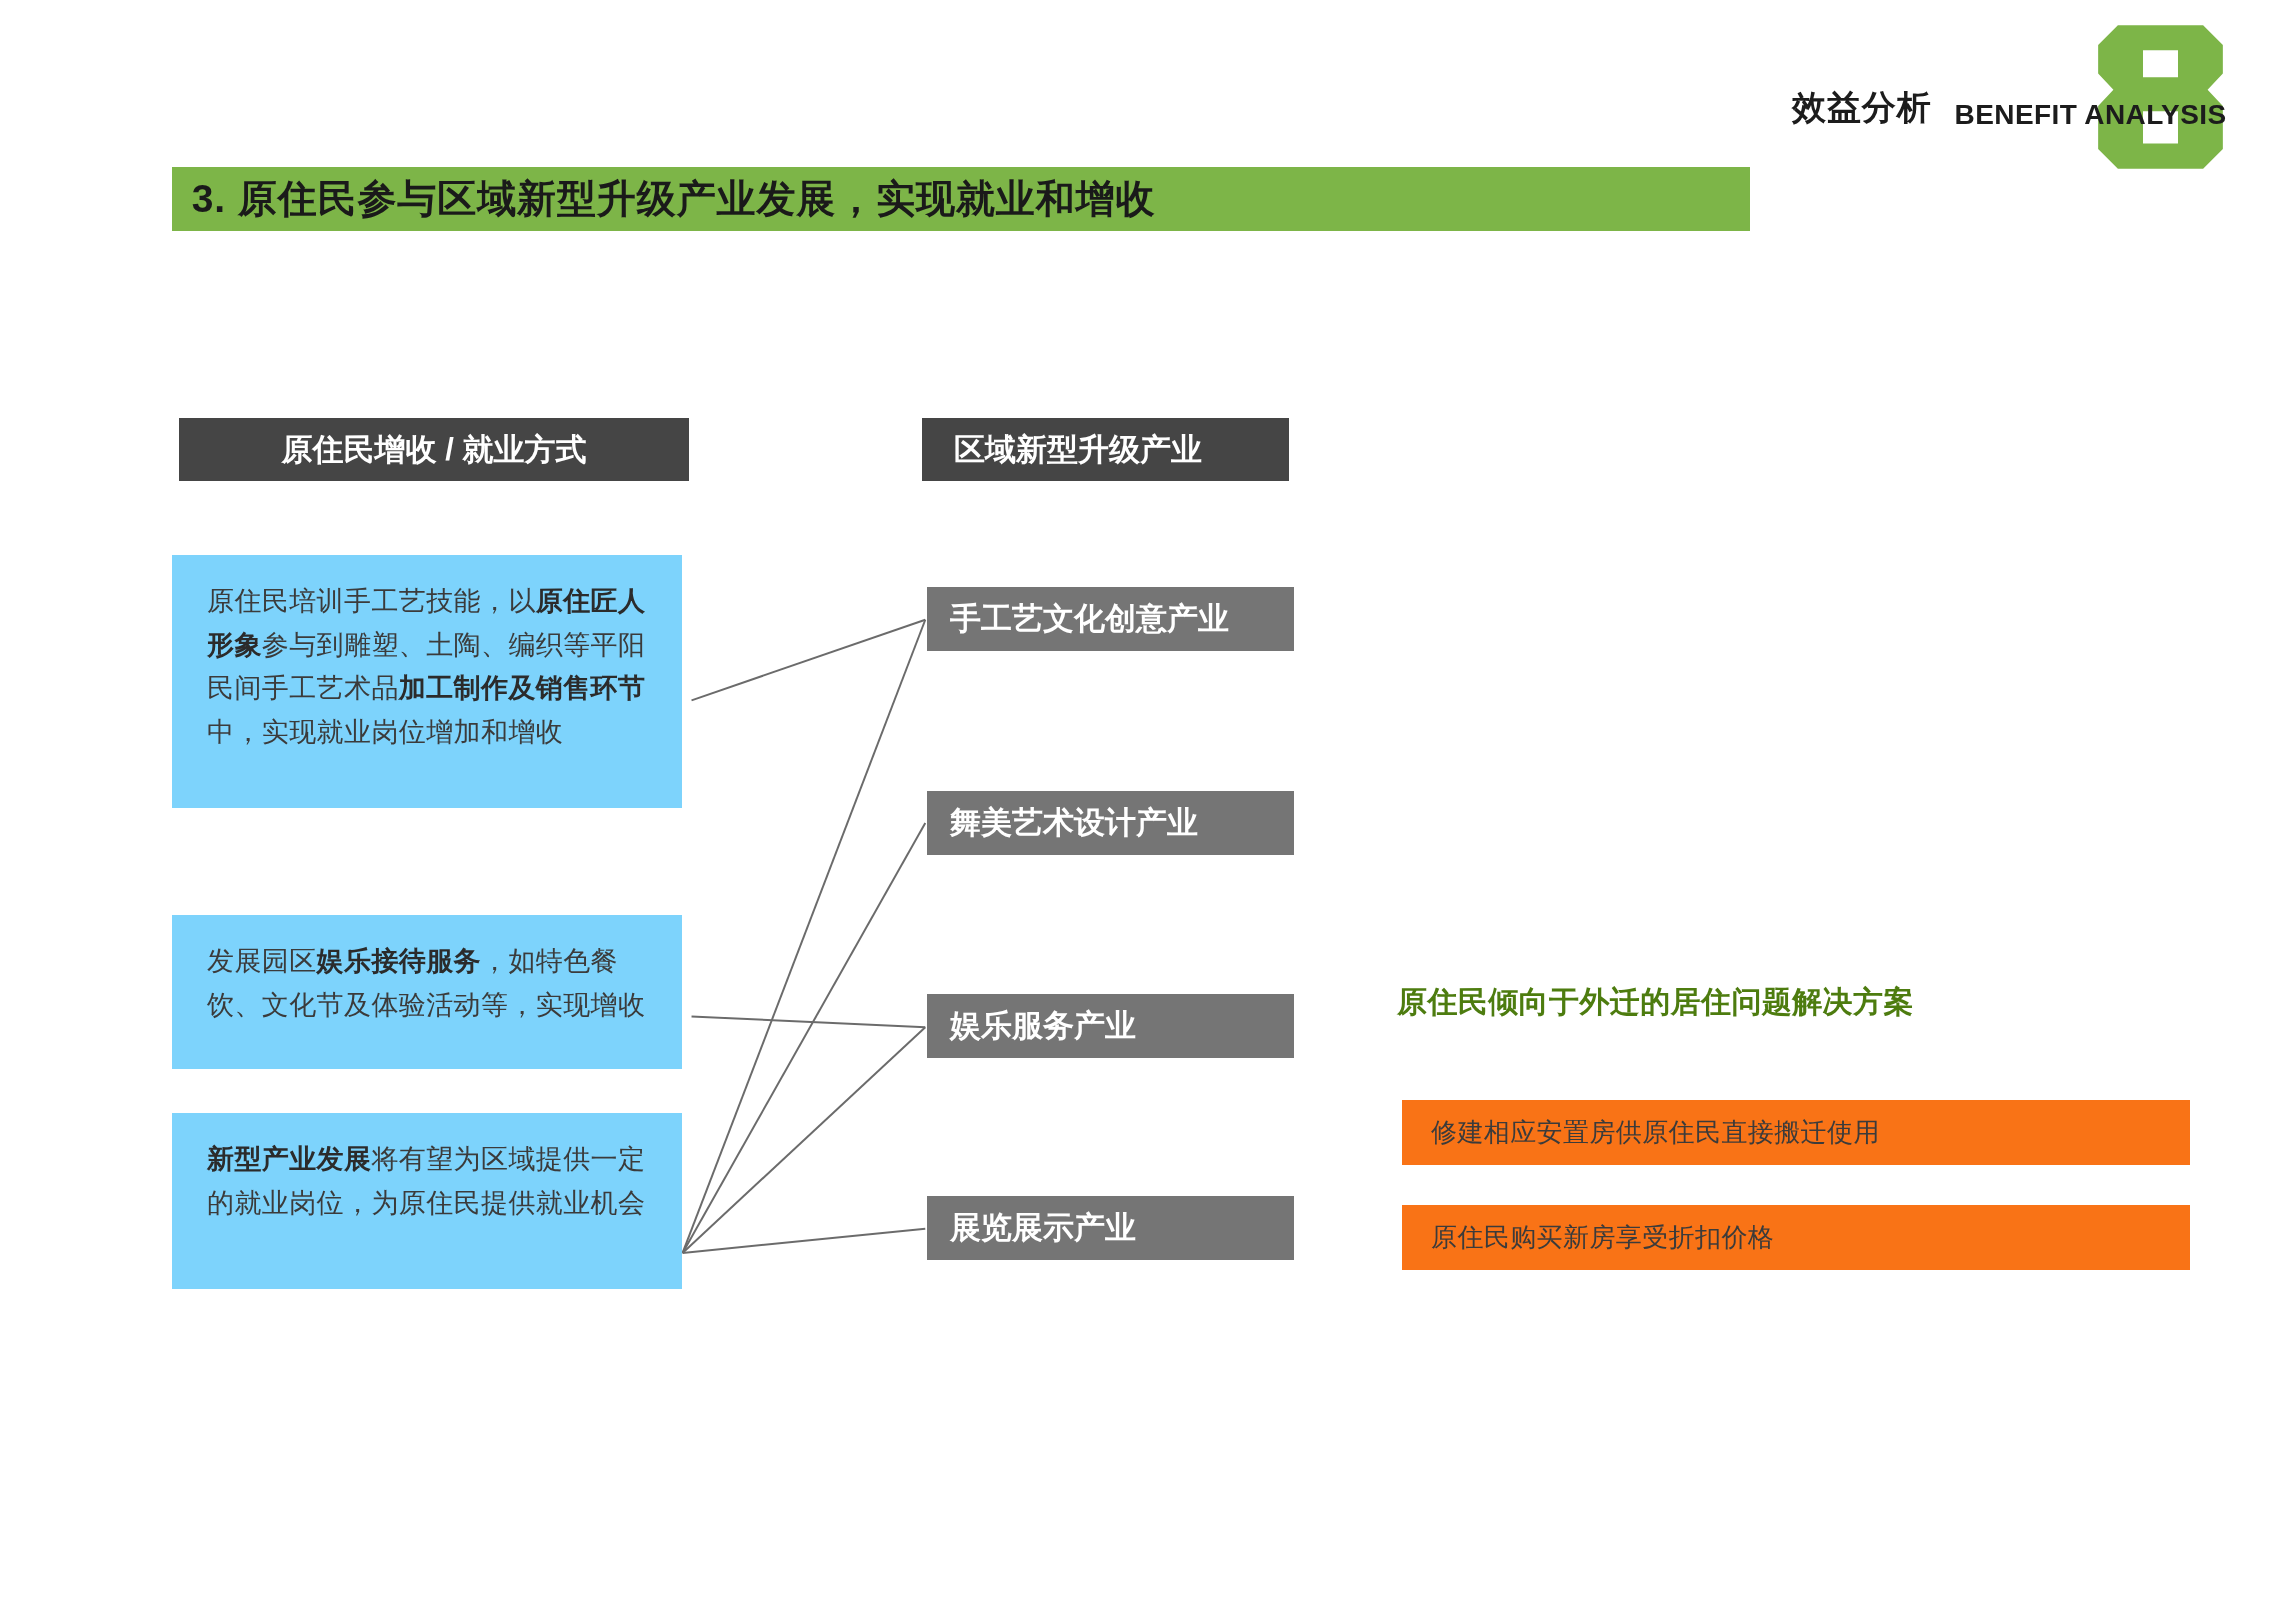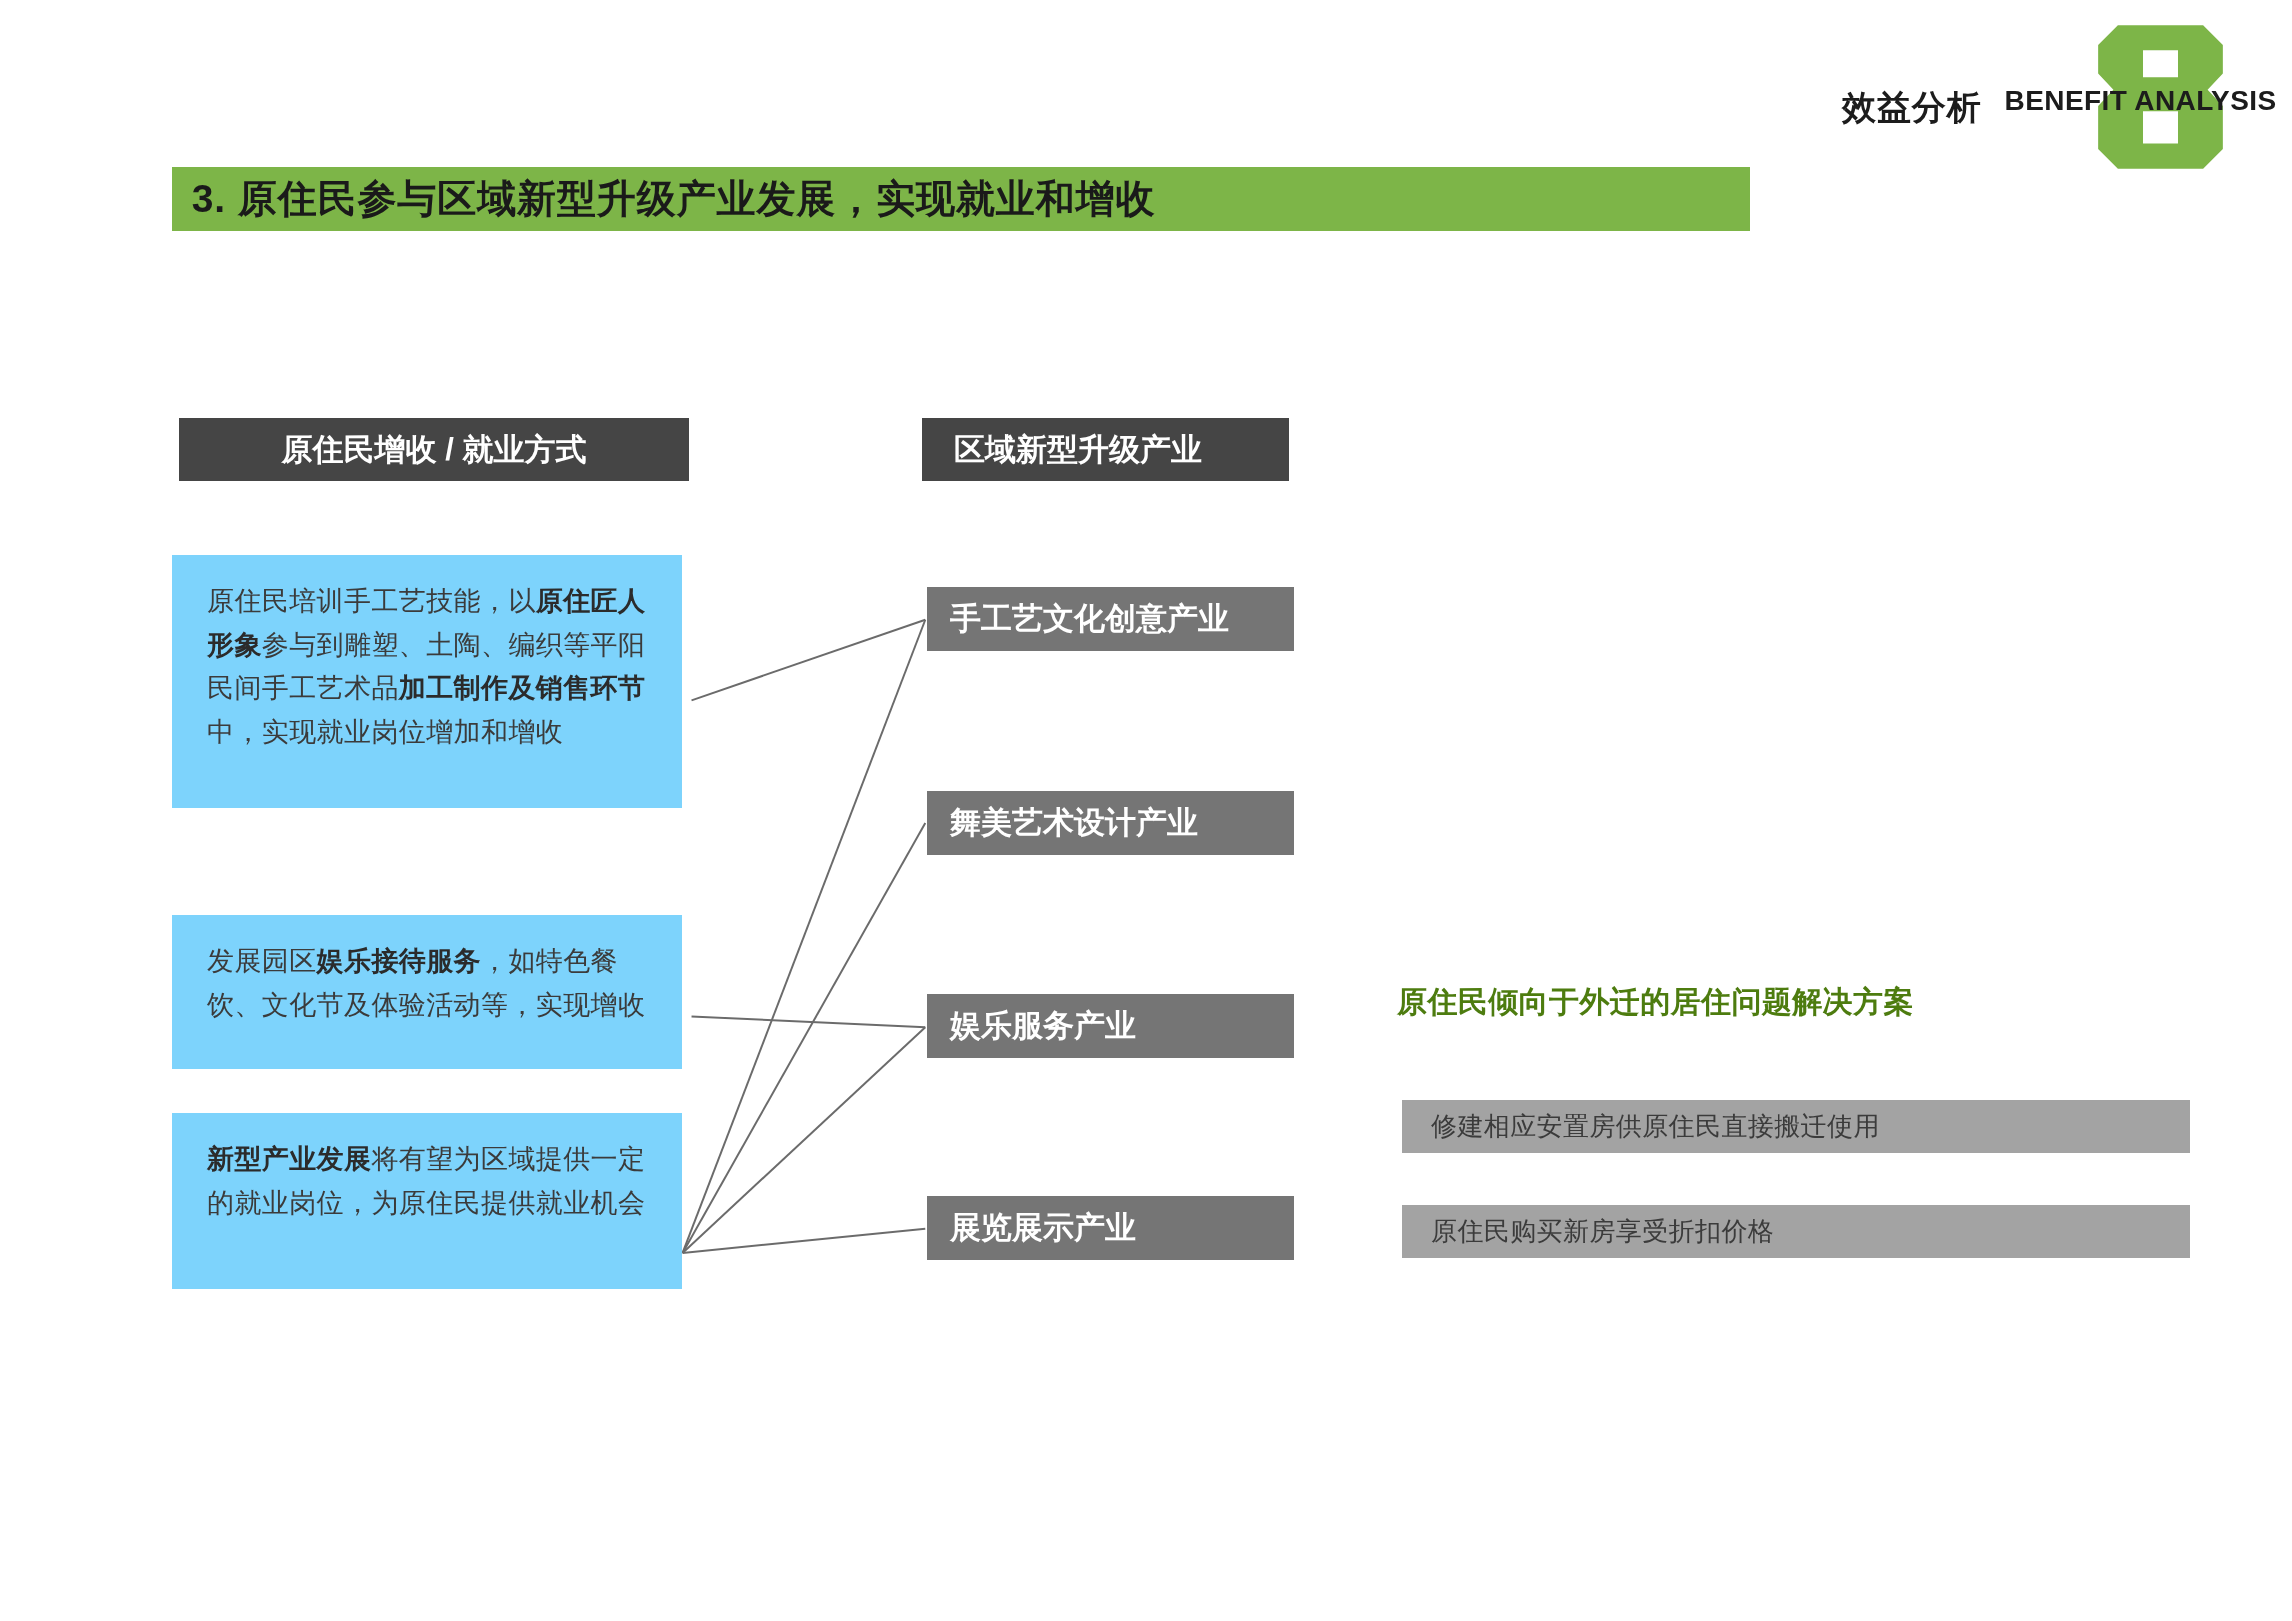--- a/index.html
+++ b/index.html
@@ -8,22 +8,22 @@
     height: 1621px;
     background: #ffffff;
     font-family: "Liberation Sans", "DejaVu Sans", sans-serif;
     overflow: hidden;
   }
   .slide { position: relative; width: 2293px; height: 1621px; background: #fff; }
 
   
   .header-brand {
     position: absolute;
-    top: 85px; left: 1842px;
-    display: flex; align-items: flex-start; gap: 23px;
+    top: 85px; left: 1792px;
+    display: flex; align-items: flex-end; gap: 23px;
     z-index: 5;
   }
   .brand-cn {
     font-size: 34px; font-weight: 700; color: #1c1c1c;
     letter-spacing: 0.9px; white-space: nowrap;
   }
   .brand-en {
     font-size: 28px; font-weight: 700; color: #1c1c1c;
     letter-spacing: 0.4px; white-space: nowrap;
   }
@@ -104,22 +104,22 @@
 
   
   .solutions-title {
     position: absolute;
     left: 1397px; top: 982px;
     font-size: 30px; font-weight: 700; color: #4d7c0f;
     letter-spacing: 0.4px; white-space: nowrap;
   }
   .sol-box {
     position: absolute;
-    left: 1402px; width: 788px; height: 53px;
-    background: #a3a3a3;
+    left: 1402px; width: 788px; height: 65px;
+    background: #f97316;
     display: flex; align-items: center;
   }
   .sol-box .txt {
     font-size: 26px; color: #3b3b3b;
     padding-left: 29px; letter-spacing: 0.4px; white-space: nowrap;
   }
   #sol-1 { top: 1100px; }
   #sol-2 { top: 1205px; }
 </style>
 </head>

